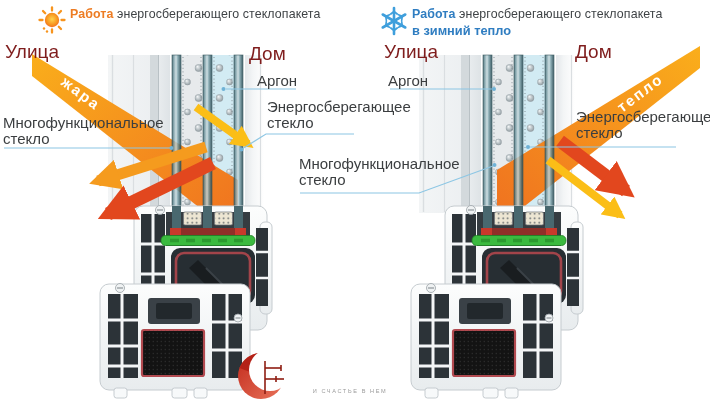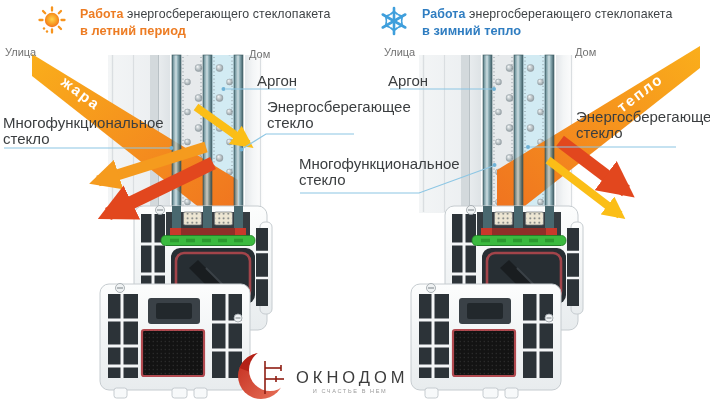--- a/index.html
+++ b/index.html
@@ -1,27 +1,27 @@
 <!DOCTYPE html>
 <html><head>
 <meta charset="utf-8">
 <style>
   html,body{margin:0;padding:0;background:#fff;}
   .stage{position:relative;width:710px;height:407px;background:#ffffff;overflow:hidden;
          font-family:"Liberation Sans",sans-serif;}
   .stage svg.canvas{position:absolute;left:0;top:0;z-index:1;}
   .hdr{position:absolute;top:5px;z-index:3;display:flex;align-items:flex-start;}
   .hicon{width:32px;height:32px;flex:0 0 auto;}
-  .htxt{margin-left:12px;padding-top:2px;}
+  .htxt{margin-left:2px;padding-top:2px;}
   .l1{font-size:12.4px;color:#3F4346;font-weight:500;letter-spacing:0.1px;white-space:nowrap;}
   .l2{font-size:12.8px;font-weight:700;margin-top:2px;}
   .hl-sun{color:#ED7C23;font-weight:700;}
   .hl-win{color:#2F7DC1;font-weight:700;}
   .lbl{position:absolute;z-index:2;font-size:15px;color:#3B3E40;line-height:16px;white-space:nowrap;}
-  .muted{color:#737373;font-size:11px;}
+  .muted{color:#7f1d1d;font-size:19px;}
   .arrow-text{font-weight:700;letter-spacing:2px;}
   .logo{position:absolute;z-index:3;}
   .brand{position:absolute;left:296px;top:368px;z-index:3;font-size:16.5px;letter-spacing:4px;
          color:#3C3C3C;font-weight:500;}
   .tagline{position:absolute;left:298px;top:388px;z-index:3;width:104px;text-align:center;
            font-size:5.6px;letter-spacing:1.6px;color:#9B9B9B;}
 </style>
 </head>
 <body>
 
@@ -212,21 +212,20 @@
         <line x1="25" y1="6" x2="22.8" y2="8.2"></line>
       </g>
       <g fill="#F7941E">
         <circle cx="8" cy="23.5" r="1.2"></circle>
           <circle cx="11" cy="26.5" r="1.2"></circle>
           <circle cx="16" cy="28" r="0"></circle>
       </g>
     </svg>
     <div class="htxt">
       <div class="l1"><span class="hl-sun">Работа</span> <span>энергосберегающего стеклопакета</span></div>
-      <div class="l2 hl-sun">в летний период</div>
     </div>
   </div>
 
   <div class="hdr" style="left:378px;">
     <svg class="hicon" viewBox="0 0 32 32">
       <g stroke="#3F9FDC" stroke-linecap="round">
         <g transform="rotate(0 16 16)">
             <line x1="16" y1="16" x2="16" y2="3" stroke-width="2.6"></line>
             <line x1="16" y1="6.5" x2="12.8" y2="9" stroke-width="1.7"></line>
             <line x1="16" y1="6.5" x2="19.2" y2="9" stroke-width="1.7"></line>
@@ -302,16 +301,15 @@
       <circle cx="34" cy="21" r="21" fill="#FFFFFF"></circle>
       <g stroke="#8F1D12" stroke-width="1.6" fill="none">
         <path d="M29,12 V45"></path>
         <path d="M29,19 H45"></path>
           <path d="M45,16 V22"></path>
         <path d="M29,30 H48"></path>
           <path d="M40,27 V33"></path>
       </g>
     </svg>
   </div>
-  <div class="brand">ОКНОДОМ</div>
   <div class="tagline">И СЧАСТЬЕ В НЕМ</div>
 
 </div>
 
 </body></html>

